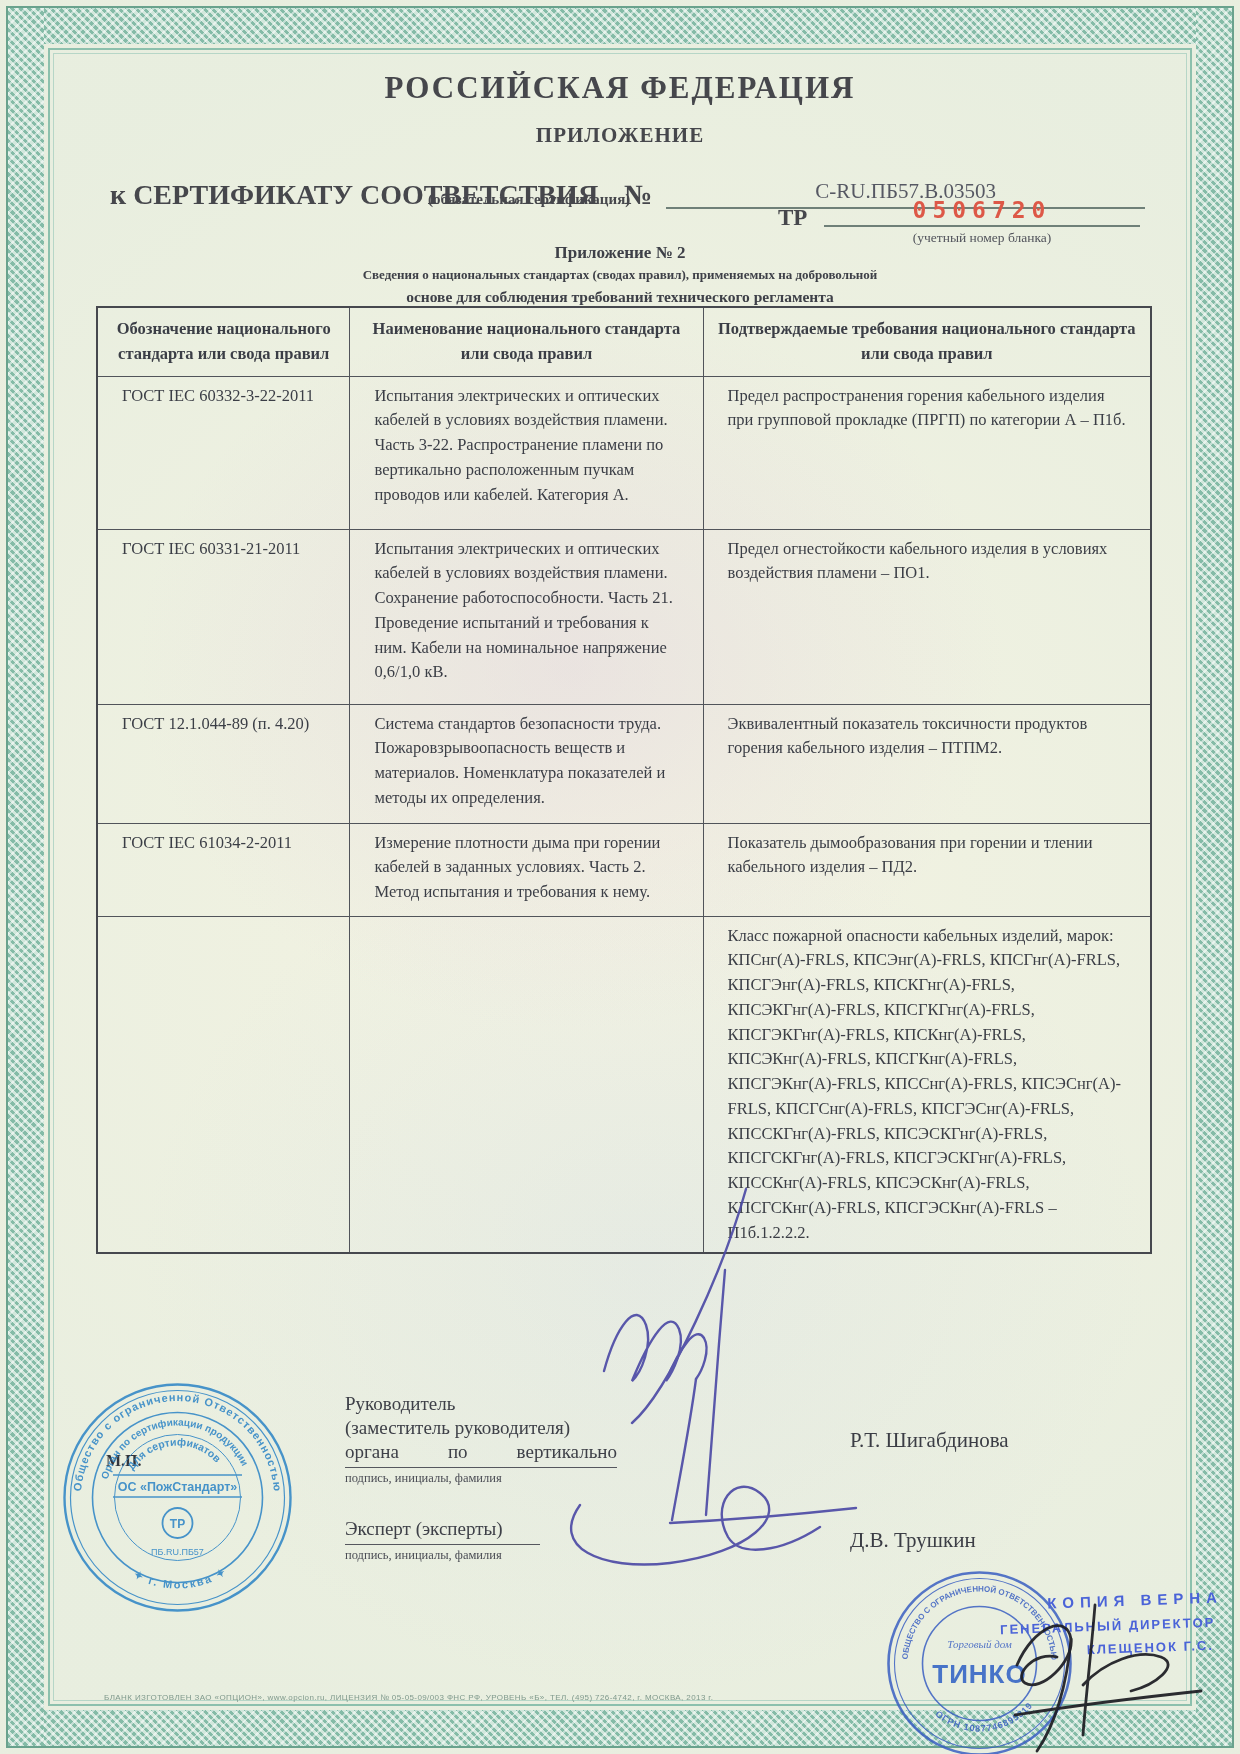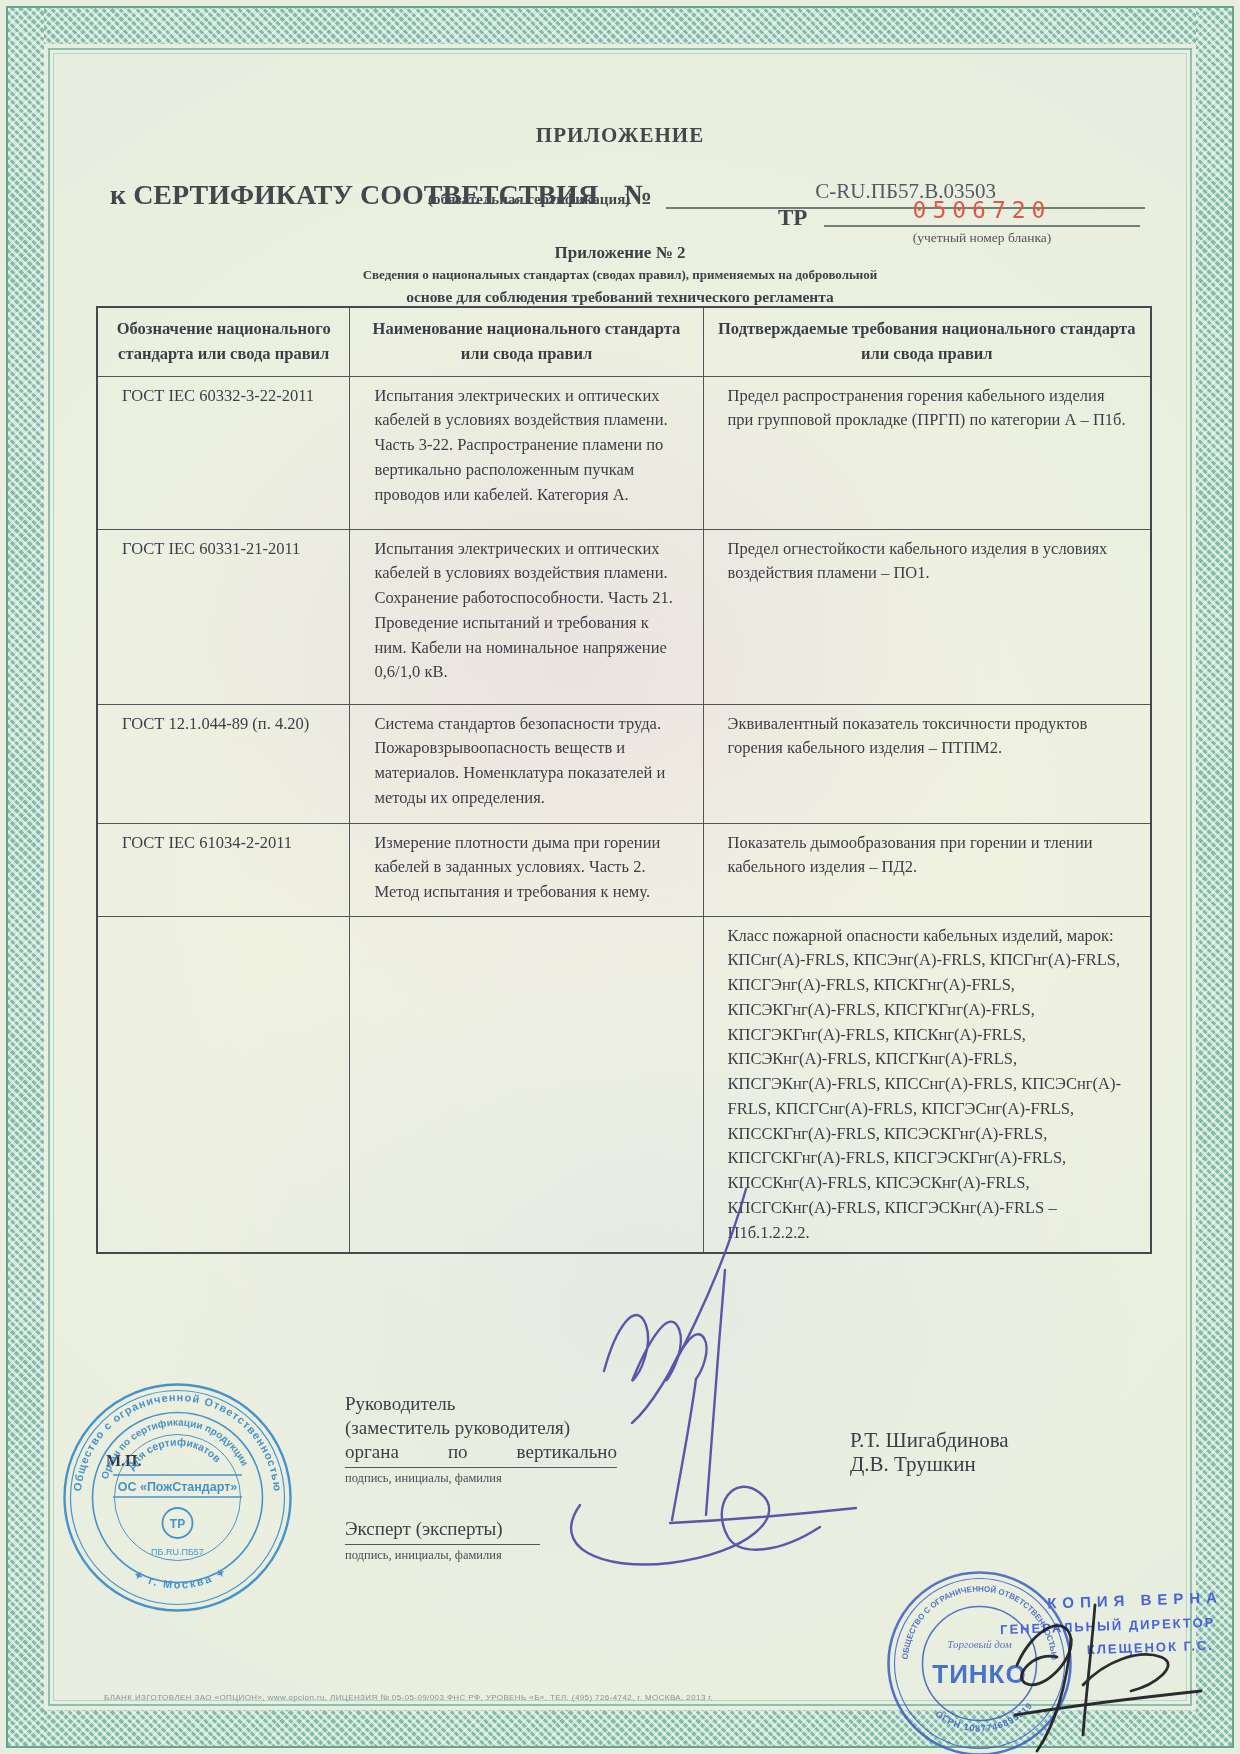--- a/index.html
+++ b/index.html
@@ -32,21 +32,21 @@
     font-size:21px; font-weight:bold; letter-spacing:1px; color:#46474c;}
   .certline{position:absolute; top:151px; left:110px; width:1035px; display:flex; align-items:flex-start;margin-top:28px;}
   .certprefix{font-size:28px; font-weight:bold; color:#46474c; white-space:nowrap;}
   .nosign{font-size:28px; font-weight:bold; color:#46474c; margin-left:26px;}
   .certnum{flex:1; margin-left:14px; text-align:center; font-size:21px; color:#565863;
     border-bottom:2px solid #6f8078; padding-bottom:3px;}
   .certnote{position:absolute; top:191px; left:428px; font-size:15px; font-weight:bold; color:#46474c;}
   .trblock{position:absolute; top:197px; left:772px; width:368px;}
   .trlabel{position:absolute; left:6px; top:8px; font-size:23px; font-weight:bold; color:#46474c;}
   .blanknum{margin-left:52px; text-align:center; font-family:"DejaVu Sans Mono", monospace;
-    font-size:23px; font-weight:normal; letter-spacing:6px; color:#dd5847;
+    font-size:23px; font-weight:bold; letter-spacing:6px; color:#dd5847;
     border-bottom:2px solid #6f8078; padding-bottom:2px;}
   .blankcap{margin-left:52px; text-align:center; font-size:13.5px; color:#51535b; padding-top:3px;}
 
   .apptitle{position:absolute; top:243px; left:0; width:100%; text-align:center;
     font-size:17px; font-weight:bold;}
   .appsub1{position:absolute; top:267px; left:0; width:100%; text-align:center; font-size:13px; font-weight:bold;}
   .appsub2{position:absolute; top:288px; left:0; width:100%; text-align:center; font-size:15.5px; font-weight:bold;}
 
   
   table.std{position:absolute; top:306px; left:96px; width:1056px; border-collapse:collapse;
@@ -60,21 +60,21 @@
 
   
   .sigblock{position:absolute; left:345px; top:1392px; width:272px;}
   .role1,.role2{font-size:19px; line-height:24px;}
   .role3{font-size:19px; line-height:24px; text-align:justify; text-align-last:justify;
     border-bottom:1.5px solid #55575e; padding-bottom:3px;}
   .sigcap{font-size:12.5px; color:#4b4d55; padding-top:3px;}
   .expertblock{position:absolute; left:345px; top:1518px; width:195px;}
   .expertrole{font-size:19px; border-bottom:1.5px solid #55575e; padding-bottom:4px; white-space:nowrap;}
   .name1{position:absolute; left:850px; top:1428px; font-size:21px; color:#3b3d45;}
-  .name2{position:absolute; left:850px; top:1452px; font-size:21px; color:#3b3d45;}
+  .name2{position:absolute; left:850px; top:1528px; font-size:21px; color:#3b3d45;}
   .mp{position:absolute; left:106px; top:1452px; font-size:16px; font-weight:bold; color:#34353b;}
 
   
   .stamp{position:absolute; pointer-events:none;}
   .copystamp{position:absolute; left:1000px; top:1592px; width:240px; transform:rotate(-2deg);
     font-family:"Liberation Sans", sans-serif; font-weight:bold; color:#4a63d8;}
   .copystamp .l1{font-size:15px; letter-spacing:6px; margin-left:48px;}
   .copystamp .l2{font-size:13px; letter-spacing:2px; margin-top:9px;}
   .copystamp .l3{font-size:13px; letter-spacing:2px; margin-top:8px; margin-left:86px; white-space:nowrap;}
 
@@ -87,20 +87,21 @@
 <div class="page">
 
   <div class="frame-edge"></div>
   <div class="fs fs-top"></div>
   <div class="fs fs-bottom"></div>
   <div class="fs fs-left"></div>
   <div class="fs fs-right"></div>
   <div class="frame-in1"></div>
   <div class="frame-in2"></div>
 
+  <div class="country">РОССИЙСКАЯ ФЕДЕРАЦИЯ</div>
   <div class="dockind">ПРИЛОЖЕНИЕ</div>
   <div class="certline">
     <span class="certprefix">к СЕРТИФИКАТУ СООТВЕТСТВИЯ</span>
     <span class="nosign">№</span>
     <span class="certnum">C-RU.ПБ57.B.03503</span>
   </div>
   <div class="certnote">(обязательная сертификация)</div>
 
   <div class="trblock">
     <span class="trlabel">ТР</span>

